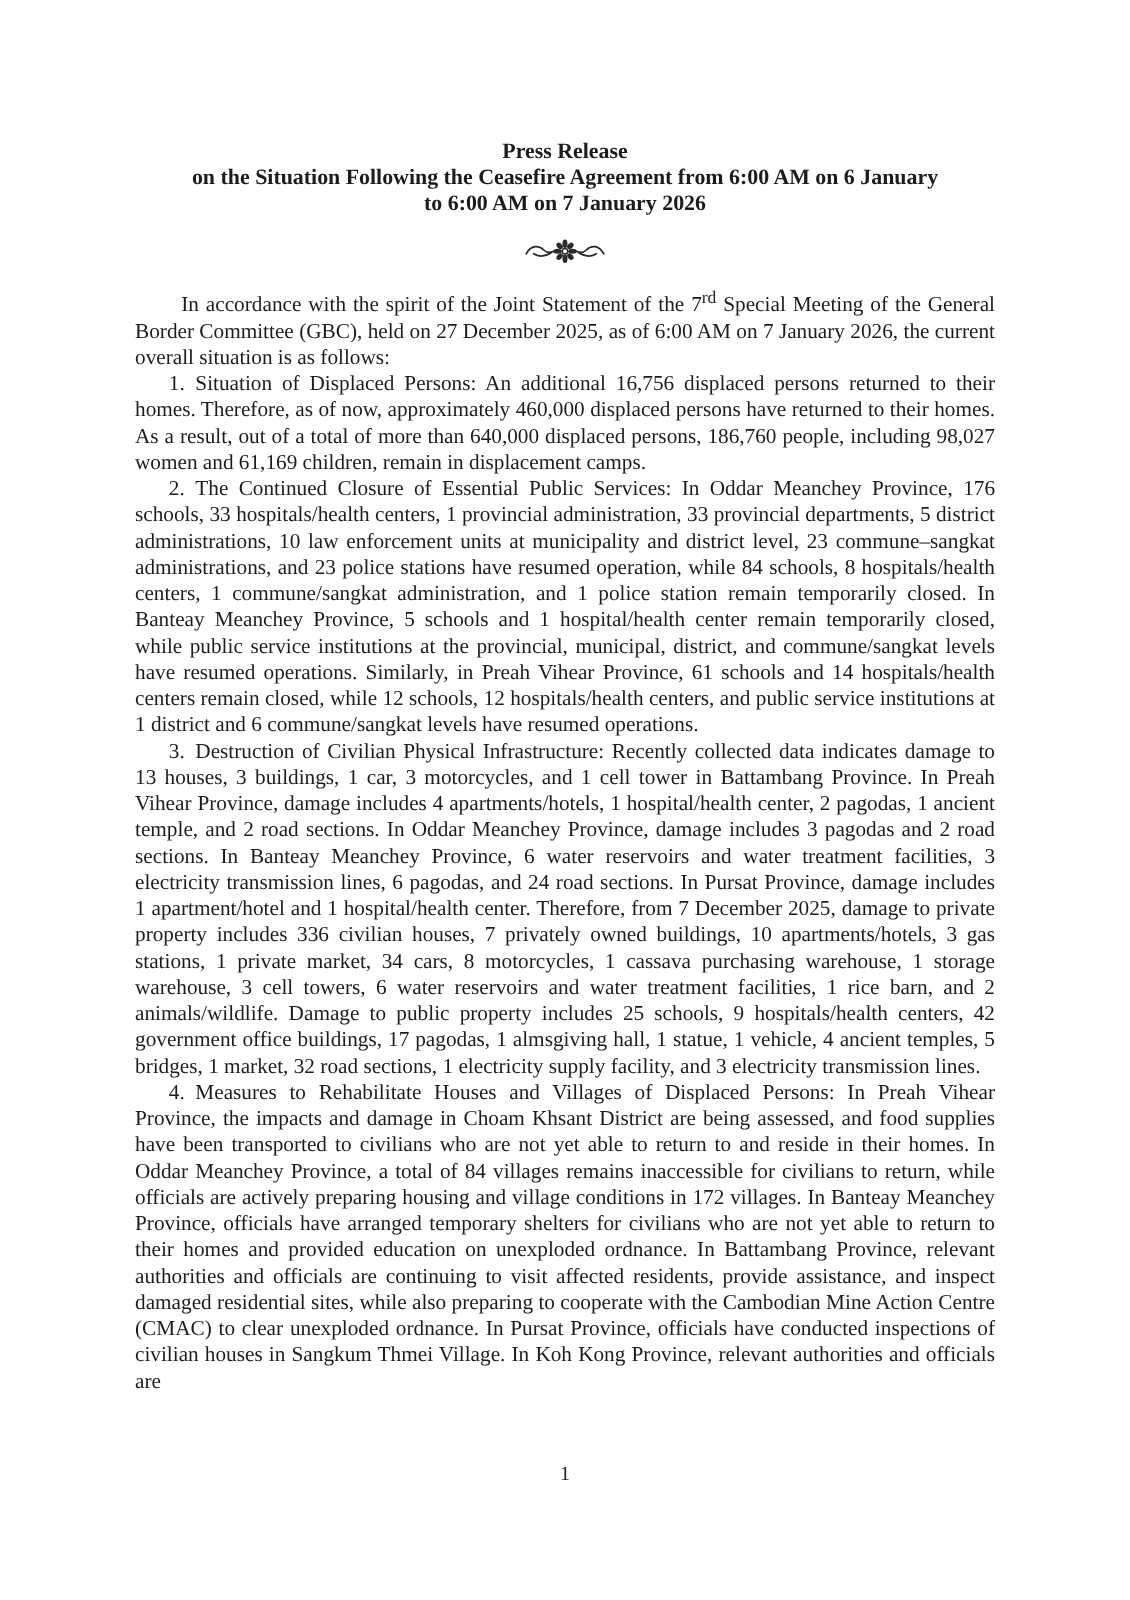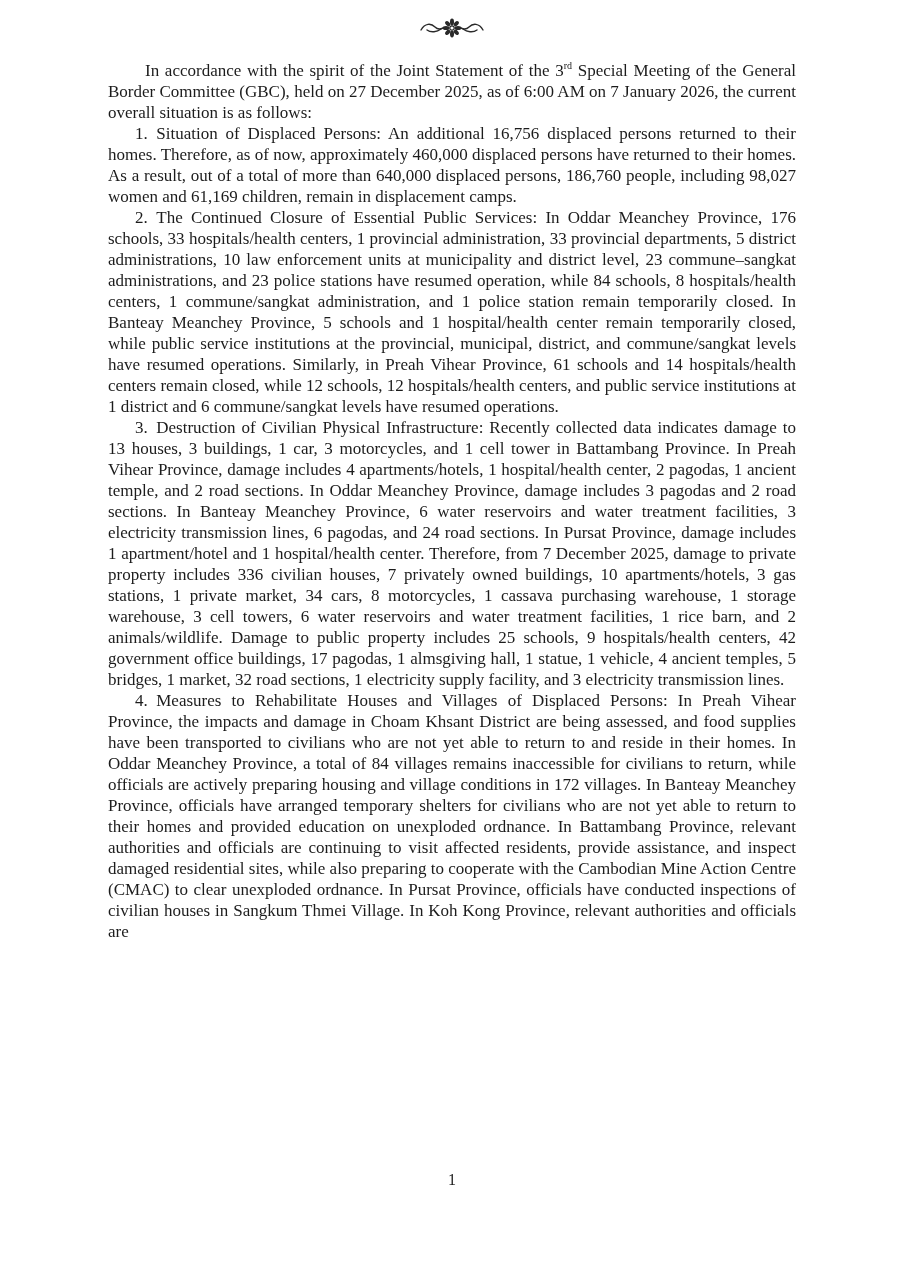--- a/index.html
+++ b/index.html
@@ -48,39 +48,44 @@
   .doc-body p.intro {
     text-indent: 37px;
   }
   .doc-body p.numbered {
     text-indent: 27px;
   }
   .bold {
     font-weight: normal;
   }
   sup {
-    font-size: 10px;
+    font-size: 14px;
     line-height: 0;
     vertical-align: super;
   }
   .page-number {
     position: absolute;
     top: 1170px;
     left: 0;
     width: 100%;
     text-align: center;
     font-size: 16px;
     line-height: 20px;
   }
 </style>
 </head>
 <body>
 
 <div class="page">
 
+  <div class="doc-header">
+    <div class="title-line">Press Release</div>
+    <div class="title-line">on the Situation Following the Ceasefire Agreement from 6:00 AM on 6 January</div>
+    <div class="title-line">to 6:00 AM on 7 January 2026</div>
+  </div>
 
   <div class="ornament">
     <svg width="66" height="22" viewBox="0 0 66 22" aria-hidden="true">
       <g fill="none" stroke="#2a2a2a" stroke-width="1.4" stroke-linecap="round">
         <path d="M2,13 C6,6 12,6 16,10 C19,13 22,12 24,11"></path>
         <path d="M8,13 C12,16 18,15 22,12"></path>
         <path d="M64,13 C60,6 54,6 50,10 C47,13 44,12 42,11"></path>
         <path d="M58,13 C54,16 48,15 44,12"></path>
       </g>
       <g fill="#2a2a2a">
@@ -91,21 +96,21 @@
         <ellipse cx="28.7" cy="6.7" rx="2" ry="3" transform="rotate(-45 28.7 6.7)"></ellipse>
         <ellipse cx="37.3" cy="6.7" rx="2" ry="3" transform="rotate(45 37.3 6.7)"></ellipse>
         <ellipse cx="28.7" cy="15.3" rx="2" ry="3" transform="rotate(45 28.7 15.3)"></ellipse>
         <ellipse cx="37.3" cy="15.3" rx="2" ry="3" transform="rotate(-45 37.3 15.3)"></ellipse>
         <circle cx="33" cy="11" r="2.2" fill="#ffffff" stroke="#2a2a2a" stroke-width="1.2"></circle>
       </g>
     </svg>
   </div>
 
   <div class="doc-body">
-      <p class="intro"><span>In accordance with the spirit of the Joint Statement of the 3</span><sup>rd</sup><span> Special Meeting of the General Border Committee (GBC), held on 27 December 2025, as of 6:00 AM on 7 January 2026, the current overall situation is as follows:</span></p>
+      <p class="intro"><span>In accordance with the spirit of the Joint Statement of the 7</span><sup>rd</sup><span> Special Meeting of the General Border Committee (GBC), held on 27 December 2025, as of 6:00 AM on 7 January 2026, the current overall situation is as follows:</span></p>
       <p class="numbered"><span class="bold">1. Situation of Displaced Persons:</span><span> An additional 16,756 displaced persons returned to their homes. Therefore, as of now, approximately 460,000 displaced persons have returned to their homes. As a result, out of a total of more than 640,000 displaced persons, 186,760 people, including 98,027 women and 61,169 children, remain in displacement camps.</span></p>
       <p class="numbered"><span class="bold">2. The Continued Closure of Essential Public Services:</span><span> In </span><span class="bold">Oddar Meanchey Province</span><span>, 176 schools, 33 hospitals/health centers, 1 provincial administration, 33 provincial departments, 5 district administrations, 10 law enforcement units at municipality and district level, 23 commune–sangkat administrations, and 23 police stations have resumed operation, while 84 schools, 8 hospitals/health centers, 1 commune/sangkat administration, and 1 police station remain temporarily closed. In </span><span class="bold">Banteay Meanchey Province</span><span>, 5 schools and 1 hospital/health center remain temporarily closed, while public service institutions at the provincial, municipal, district, and commune/sangkat levels have resumed operations. Similarly, in </span><span class="bold">Preah Vihear Province</span><span>, 61 schools and 14 hospitals/health centers remain closed, while 12 schools, 12 hospitals/health centers, and public service institutions at 1 district and 6 commune/sangkat levels have resumed operations.</span></p>
       <p class="numbered"><span class="bold">3. Destruction of Civilian Physical Infrastructure</span><span>: Recently collected data indicates damage to 13 houses, 3 buildings, 1 car, 3 motorcycles, and 1 cell tower in </span><span class="bold">Battambang Province.</span><span> In </span><span class="bold">Preah Vihear Province,</span><span> damage includes 4 apartments/hotels</span><span class="bold">,</span><span> 1 hospital/health center, 2 pagodas, 1 ancient temple, and 2 road sections. In </span><span class="bold">Oddar Meanchey Province</span><span>, damage includes 3 pagodas and 2 road sections. In </span><span class="bold">Banteay Meanchey Province,</span><span> 6 water reservoirs and water treatment facilities, 3 electricity transmission lines, 6 pagodas, and 24 road sections. In </span><span class="bold">Pursat Province</span><span>, damage includes 1 apartment/hotel and 1 hospital/health center. Therefore, from 7 December 2025, </span><span class="bold">damage to private property</span><span> includes 336 civilian houses, 7 privately owned buildings, 10 apartments/hotels, 3 gas stations, 1 private market, 34 cars, 8 motorcycles, 1 cassava purchasing warehouse, 1 storage warehouse, 3 cell towers, 6 water reservoirs and water treatment facilities, 1 rice barn, and 2 animals/wildlife. </span><span class="bold">Damage to public property</span><span> includes 25 schools, 9 hospitals/health centers, 42 government office buildings, 17 pagodas, 1 almsgiving hall, 1 statue, 1 vehicle, 4 ancient temples, 5 bridges, 1 market, 32 road sections, 1 electricity supply facility, and 3 electricity transmission lines.</span></p>
       <p class="numbered"><span class="bold">4. Measures to Rehabilitate Houses and Villages of Displaced Persons:</span><span> In </span><span class="bold">Preah Vihear Province,</span><span> the impacts and damage in Choam Khsant District are being assessed, and food supplies have been transported to civilians who are not yet able to return to and reside in their homes. In </span><span class="bold">Oddar Meanchey Province</span><span>, a total of 84 villages remains inaccessible for civilians to return, while officials are actively preparing housing and village conditions in 172 villages. In </span><span class="bold">Banteay Meanchey Province</span><span>, officials have arranged temporary shelters for civilians who are not yet able to return to their homes and provided education on unexploded ordnance. In </span><span class="bold">Battambang Province</span><span>, relevant authorities and officials are continuing to visit affected residents, provide assistance, and inspect damaged residential sites, while also preparing to cooperate with the Cambodian Mine Action Centre (CMAC) to clear unexploded ordnance. In </span><span class="bold">Pursat Province</span><span>, officials have conducted inspections of civilian houses in Sangkum Thmei Village. In </span><span class="bold">Koh Kong Province</span><span>, relevant authorities and officials are</span></p>
     </div>
 
   <div class="page-number">1</div>
 
 </div>
 

